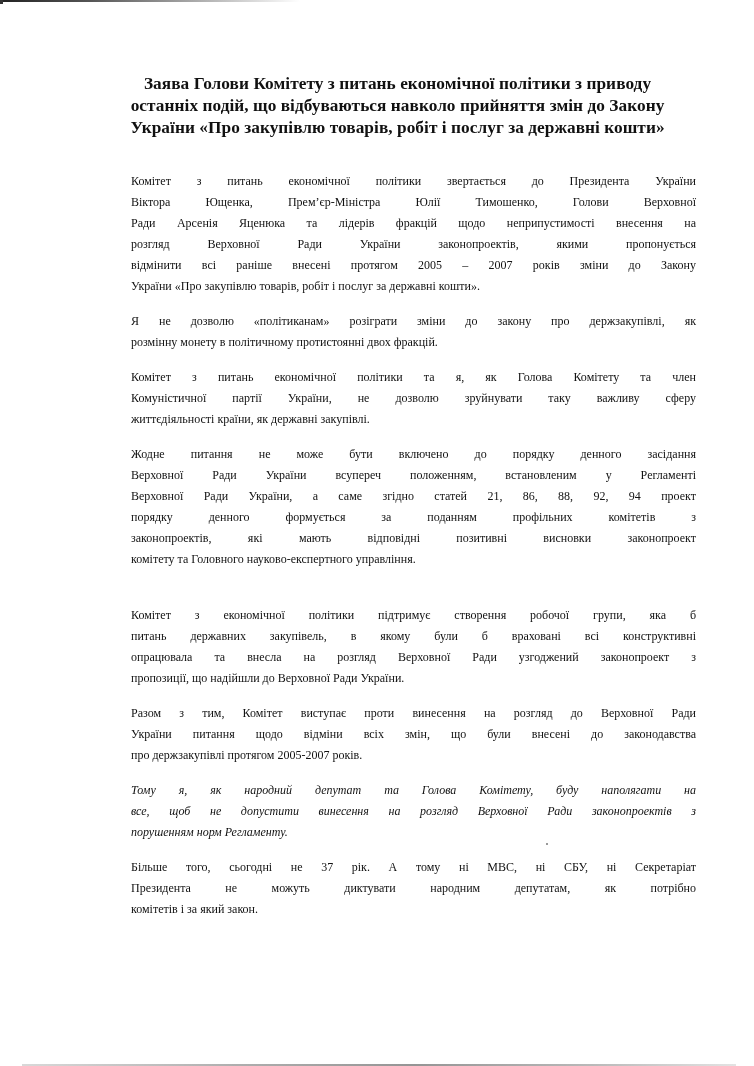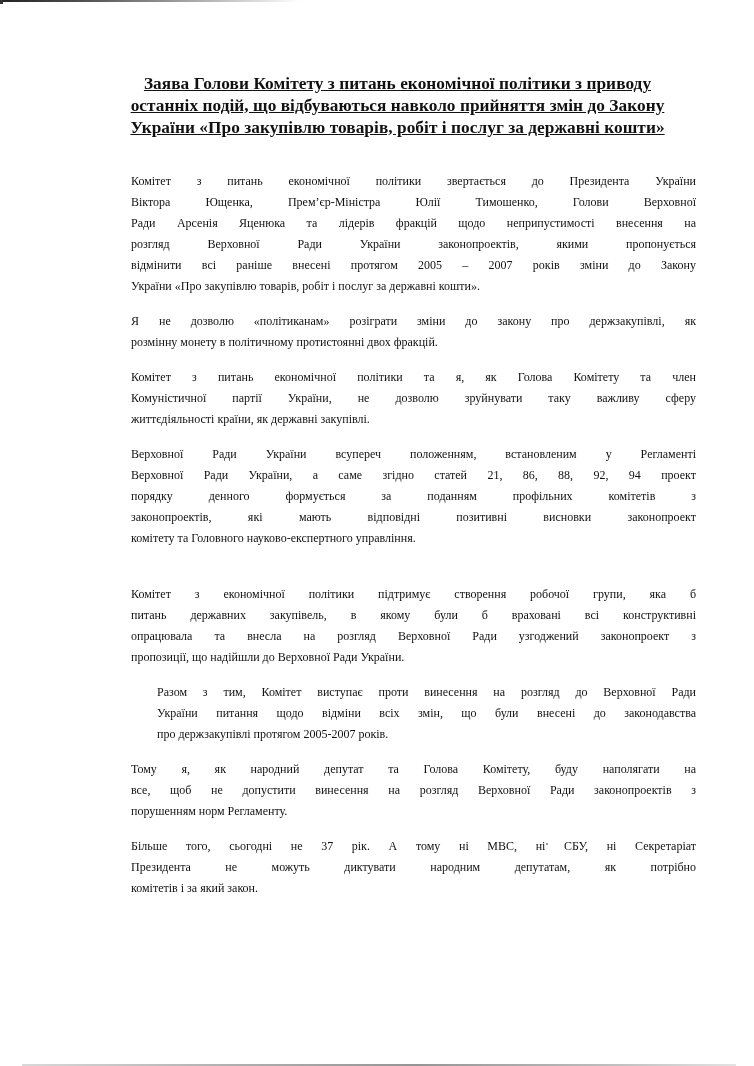--- a/index.html
+++ b/index.html
@@ -37,21 +37,20 @@
     .heading {
       position: absolute;
       left: 110px;
       top: 73px;
       width: 575px;
       text-align: center;
       font-weight: bold;
       font-size: 17.3px;
       line-height: 22px;
       letter-spacing: 0.05px;
-      text-decoration: underline;
     }
     .heading-line {
       display: block;
       white-space: nowrap;
     }
     .body {
       position: absolute;
       left: 131px;
       top: 171px;
       width: 565px;
@@ -109,41 +108,42 @@
     <span class="para-line last">розмінну монету в політичному протистоянні двох фракцій.</span>
   </div>
 
   <div class="para">
     <span class="para-line" style="white-space: nowrap; display: block; word-spacing: 3.81818px;">Комітет з питань економічної політики та я, як Голова Комітету та член</span>
     <span class="para-line" style="white-space: nowrap; display: block; word-spacing: 2.5px;">Комуністичної партії України, не дозволю зруйнувати таку важливу сферу</span>
     <span class="para-line last">життєдіяльності країни, як державні закупівлі.</span>
   </div>
 
   <div class="para" style="margin-top:7px;">
+    <span class="para-line" style="white-space: nowrap; display: block; word-spacing: 5.88889px;">Жодне питання не може бути включено до порядку денного засідання</span>
     <span class="para-line" style="white-space: nowrap; display: block; word-spacing: 2.28571px;">Верховної Ради України всупереч положенням, встановленим у Регламенті</span>
     <span class="para-line" style="white-space: nowrap; display: block; word-spacing: 4.5px;">Верховної Ради України, а саме згідно статей 21, 86, 88, 92, 94 проект</span>
     <span class="para-line" style="white-space: nowrap; display: block; word-spacing: 12.2857px;">порядку денного формується за поданням профільних комітетів з</span>
     <span class="para-line" style="white-space: nowrap; display: block; word-spacing: 8.16667px;">законопроектів, які мають відповідні позитивні висновки законопроект</span>
     <span class="para-line last">комітету та Головного науково-експертного управління.</span>
   </div>
 
   <div class="para" style="margin-top:4px;">
     <span class="para-line" style="white-space: nowrap; display: block; word-spacing: 2.77778px; margin-top: 35px;">Комітет з економічної політики підтримує створення робочої групи, яка б</span>
     <span class="para-line" style="white-space: nowrap; display: block; word-spacing: 2.88889px;">питань державних закупівель, в якому були б враховані всі конструктивні</span>
     <span class="para-line" style="white-space: nowrap; display: block; word-spacing: 0.111111px;">опрацювала та внесла на розгляд Верховної Ради узгоджений законопроект з</span>
     <span class="para-line last">пропозиції, що надійшли до Верховної Ради України.</span>
   </div>
 
-  <div class="para" style="margin-top:4px;margin-left:26px;">
+  <div class="para" style="margin-top:4px;">
     <span class="para-line" style="white-space: nowrap; display: block;">Разом з тим, Комітет виступає проти винесення на розгляд до Верховної Ради</span>
     <span class="para-line" style="white-space: nowrap; display: block; word-spacing: 1.4px;">України питання щодо відміни всіх змін, що були внесені до законодавства</span>
     <span class="para-line last">про держзакупівлі протягом 2005-2007 років.</span>
   </div>
 
-  <div class="para" style="">
+  <div class="para" style="font-style:italic;">
     <span class="para-line" style="white-space: nowrap; display: block; word-spacing: 6.6px;">Тому я, як народний депутат та Голова Комітету, буду наполягати на</span>
     <span class="para-line" style="white-space: nowrap; display: block;">все, щоб не допустити винесення на розгляд Верховної Ради законопроектів з</span>
     <span class="para-line last">порушенням норм Регламенту.</span>
   </div>
 
   <div class="para" style="margin-top:4px;">
     <span class="para-line" style="white-space: nowrap; display: block; word-spacing: 3.61538px;">Більше того, сьогодні не 37 рік. А тому ні МВС, ні СБУ, ні Секретаріат</span>
     <span class="para-line" style="white-space: nowrap; display: block; word-spacing: 10.1429px;">Президента не можуть диктувати народним депутатам, як потрібно</span>
     <span class="para-line last">комітетів і за який закон.</span>
   </div>

